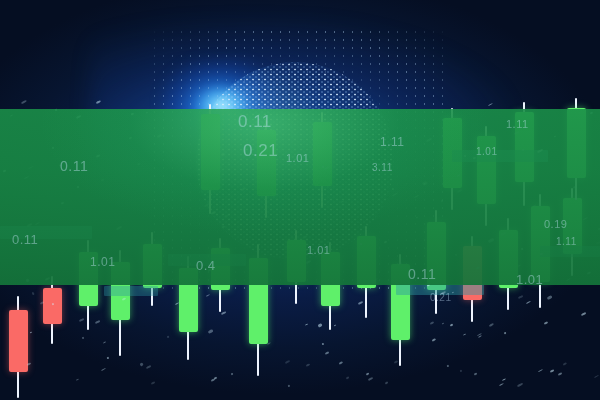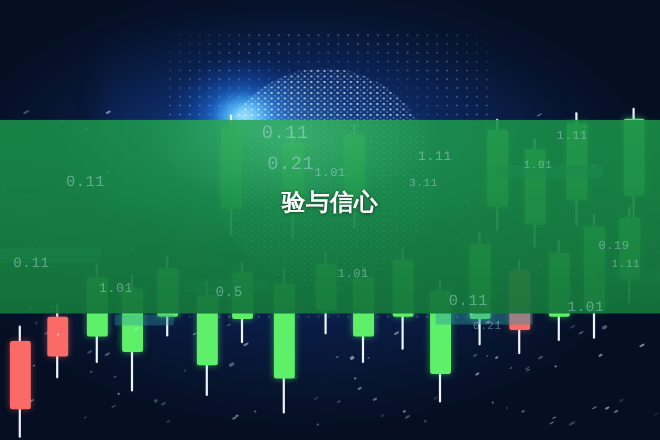--- a/index.html
+++ b/index.html
@@ -108,21 +108,21 @@
     border-radius: 2px;
   }
   .cd.up   .body { background: #5ff06a; box-shadow: 0 0 7px rgba(80,240,110,0.55); }
   .cd.down .body { background: #fa6a66; box-shadow: 0 0 7px rgba(250,105,100,0.45); }
 
   
   .nums { position: absolute; inset: 0; pointer-events: none; }
   .nm {
     position: absolute;
     color: rgba(205,232,255,0.40);
-    font-family: Liberation Mono, monospace;
+    font-family: Liberation Sans, sans-serif;
     letter-spacing: 0.5px;
     white-space: nowrap;
   }
 
   
   .ribbon { position: absolute; border-radius: 1px; }
 
   
   .green-band {
     position: absolute;
@@ -438,28 +438,27 @@
 
   <div class="nums" id="number-layer">
       <div class="nm" style="left: 238px; top: 112px; font-size: 17px;">0.11</div>
       <div class="nm" style="left: 243px; top: 141px; font-size: 17px;">0.21</div>
       <div class="nm" style="left: 286px; top: 152px; font-size: 11px;">1.01</div>
       <div class="nm" style="left: 380px; top: 135px; font-size: 12px;">1.11</div>
       <div class="nm" style="left: 372px; top: 162px; font-size: 10px;">3.11</div>
       <div class="nm" style="left: 60px; top: 158px; font-size: 14px;">0.11</div>
       <div class="nm" style="left: 90px; top: 255px; font-size: 12px;">1.01</div>
       <div class="nm" style="left: 12px; top: 232px; font-size: 13px;">0.11</div>
-      <div class="nm" style="left: 196px; top: 258px; font-size: 13px;">0.5</div>
+      <div class="nm" style="left: 196px; top: 258px; font-size: 13px;">0.4</div>
       <div class="nm" style="left: 307px; top: 244px; font-size: 11px;">1.01</div>
       <div class="nm" style="left: 506px; top: 118px; font-size: 11px;">1.11</div>
       <div class="nm" style="left: 408px; top: 266px; font-size: 14px;">0.11</div>
       <div class="nm" style="left: 516px; top: 272px; font-size: 13px;">1.01</div>
       <div class="nm" style="left: 544px; top: 218px; font-size: 11px;">0.19</div>
       <div class="nm" style="left: 556px; top: 236px; font-size: 10px;">1.11</div>
       <div class="nm" style="left: 476px; top: 146px; font-size: 10px;">1.01</div>
       <div class="nm" style="left: 430px; top: 292px; font-size: 10px;">0.21</div>
     </div>
 
   <div class="headline">
-    <span class="ln ln3">验与信心</span>
   </div>
 
 </div>
 
 </body></html>

